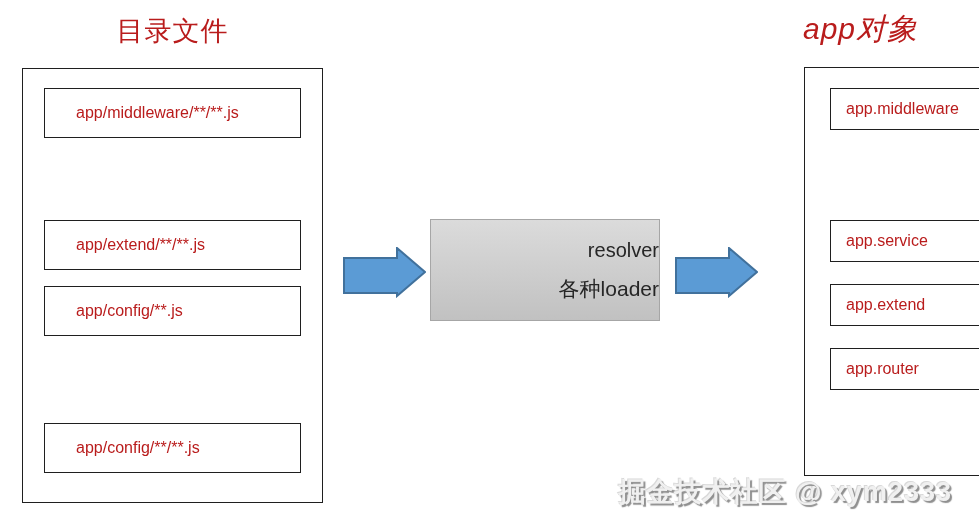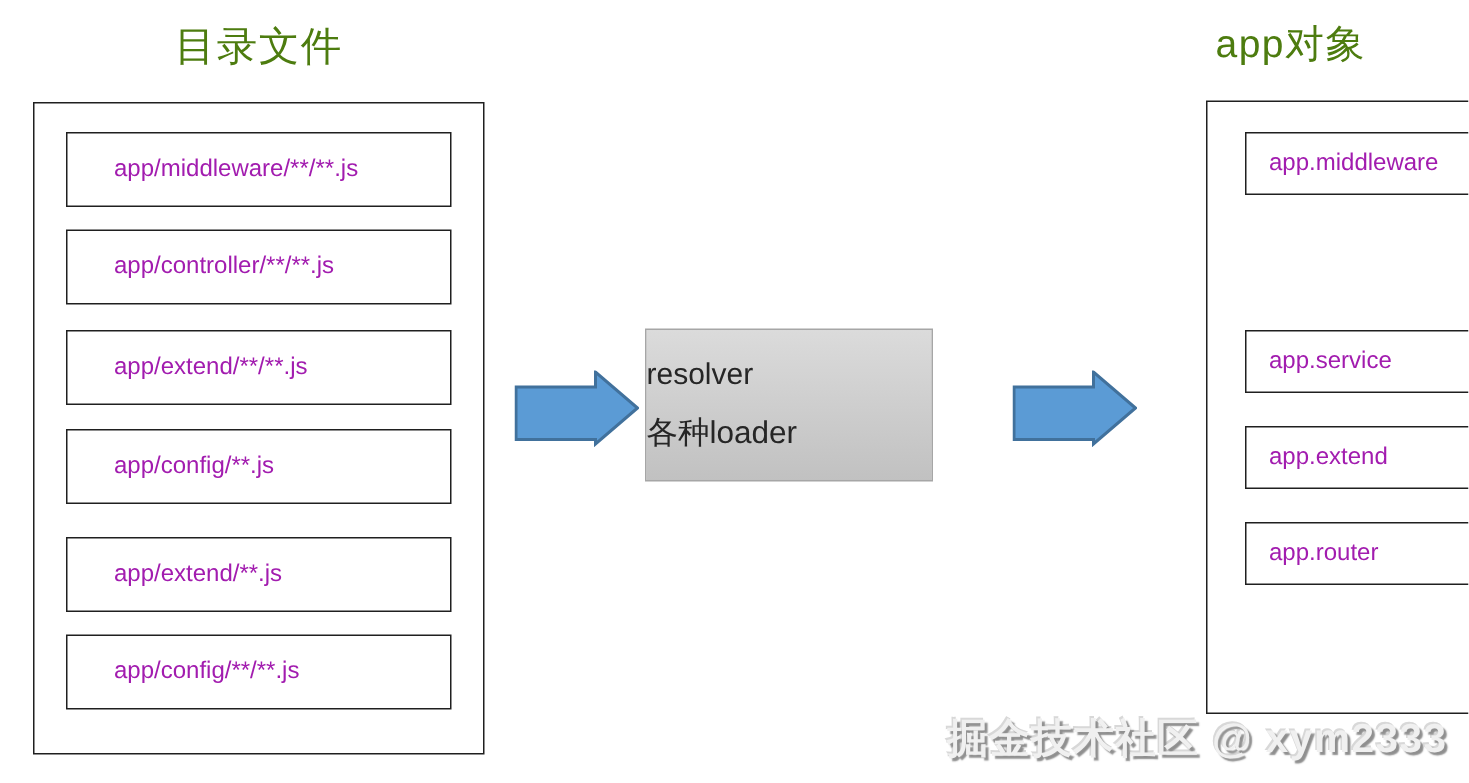--- a/index.html
+++ b/index.html
@@ -12,68 +12,66 @@
     --text:#303030;
     --watermark-fill:#f0f0f0;
     --watermark-shadow:#8f8f8f;
   }
   html,body{margin:0;padding:0;background:#ffffff;}
   .canvas{
     position:relative;width:979px;height:522px;background:#ffffff;overflow:hidden;
     font-family:"Liberation Sans","DejaVu Sans",sans-serif;color:var(--text);
   }
   .title{
-    position:absolute;text-align:center;color:#4d7c0f;
+    position:absolute;text-align:center;color:#b91c1c;
     font-size:27px;line-height:38px;letter-spacing:1px;
   }
   .title-left{left:22px;top:12px;width:301px;}
-  .title-right{left:758px;top:10px;width:205px;font-size:26px;}
+  .title-right{left:758px;top:10px;width:205px;font-size:30px;font-style:italic;}
   .outer{
     position:absolute;border:1.5px solid var(--line);background:#ffffff;box-sizing:border-box;
   }
   .outer-left{left:22px;top:68px;width:301px;height:435px;}
   .outer-right{left:804px;top:67px;width:205px;height:409px;}
   .item{
     position:absolute;border:1.1px solid var(--line);background:#ffffff;box-sizing:border-box;
-    display:flex;align-items:center;font-size:16px;color:#a21caf;white-space:nowrap;
+    display:flex;align-items:center;font-size:16px;color:#b91c1c;white-space:nowrap;
   }
   .item-left{left:21px;width:257px;height:50px;padding-left:31px;}
   .item-right{left:25px;width:155px;height:42px;padding-left:15px;}
   .arrow{position:absolute;}
   .arrow polygon{fill:var(--arrow-fill);stroke:var(--arrow-stroke);stroke-width:2;stroke-linejoin:miter;}
   .resolver{
-    position:absolute;left:430px;top:219px;width:192px;height:102px;box-sizing:border-box;
+    position:absolute;left:430px;top:219px;width:230px;height:102px;box-sizing:border-box;
     border:1px solid var(--resolver-border);
     background:linear-gradient(180deg,var(--resolver-top),var(--resolver-bottom));
-    display:flex;flex-direction:column;align-items:flex-start;justify-content:center;row-gap:10px;
+    display:flex;flex-direction:column;align-items:flex-end;justify-content:center;row-gap:10px;
     color:#262626;
   }
   .resolver-line1{font-size:20px;line-height:28px;}
   .resolver-line2{font-size:21px;line-height:30px;}
   .watermark{
-    position:absolute;right:14px;top:474px;
+    position:absolute;right:27px;top:474px;
     font-size:27px;font-weight:bold;letter-spacing:1px;white-space:nowrap;
     color:var(--watermark-fill);
     text-shadow:2px 2px 1px var(--watermark-shadow), -1px -1px 0 #d8d8d8;
   }
 </style>
 </head>
 <body>
 
 <div class="canvas">
 
   <div class="title title-left">目录文件</div>
   <div class="title title-right">app对象</div>
 
   <div class="outer outer-left">
     <div class="item item-left" style="top:19px">app/middleware/**/**.js</div>
-    <div class="item item-left" style="top:84px">app/controller/**/**.js</div>
     <div class="item item-left" style="top:151px">app/extend/**/**.js</div>
     <div class="item item-left" style="top:217px">app/config/**.js</div>
-    <div class="item item-left" style="top:289px">app/extend/**.js</div>
     <div class="item item-left" style="top:354px">app/config/**/**.js</div>
   </div>
 
   <svg class="arrow" style="left:343px;top:247px" width="83" height="51" viewBox="0 0 83 51" aria-hidden="true">
     <polygon points="1,11 54,11 54,1 82,25 54,49 54,46 1,46"></polygon>
   </svg>
 
   <div class="resolver">
     <div class="resolver-line1">resolver</div>
     <div class="resolver-line2">各种loader</div>

